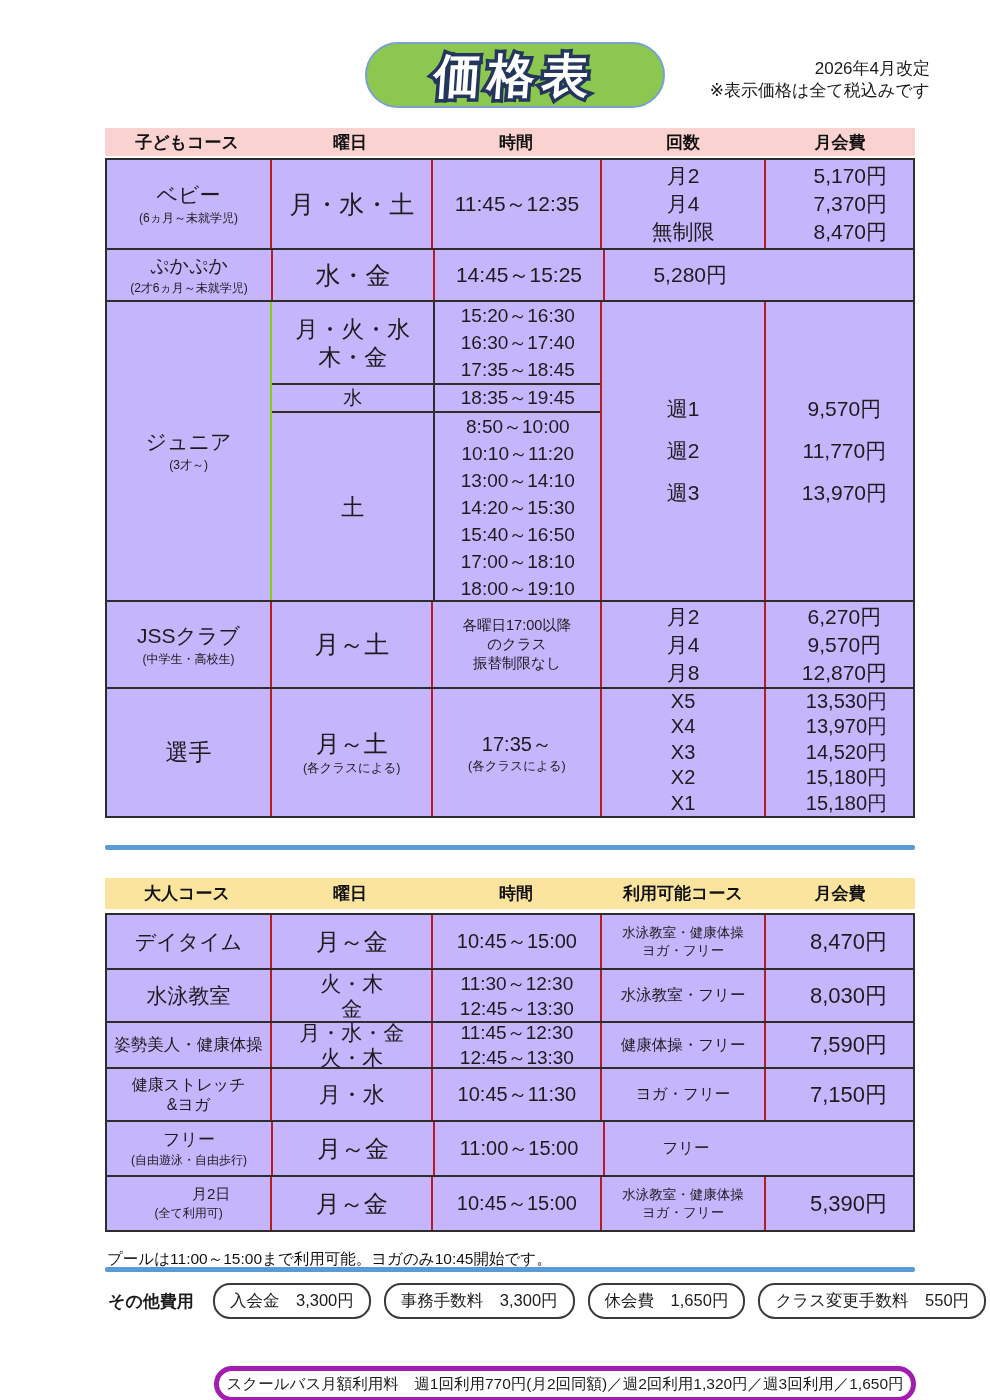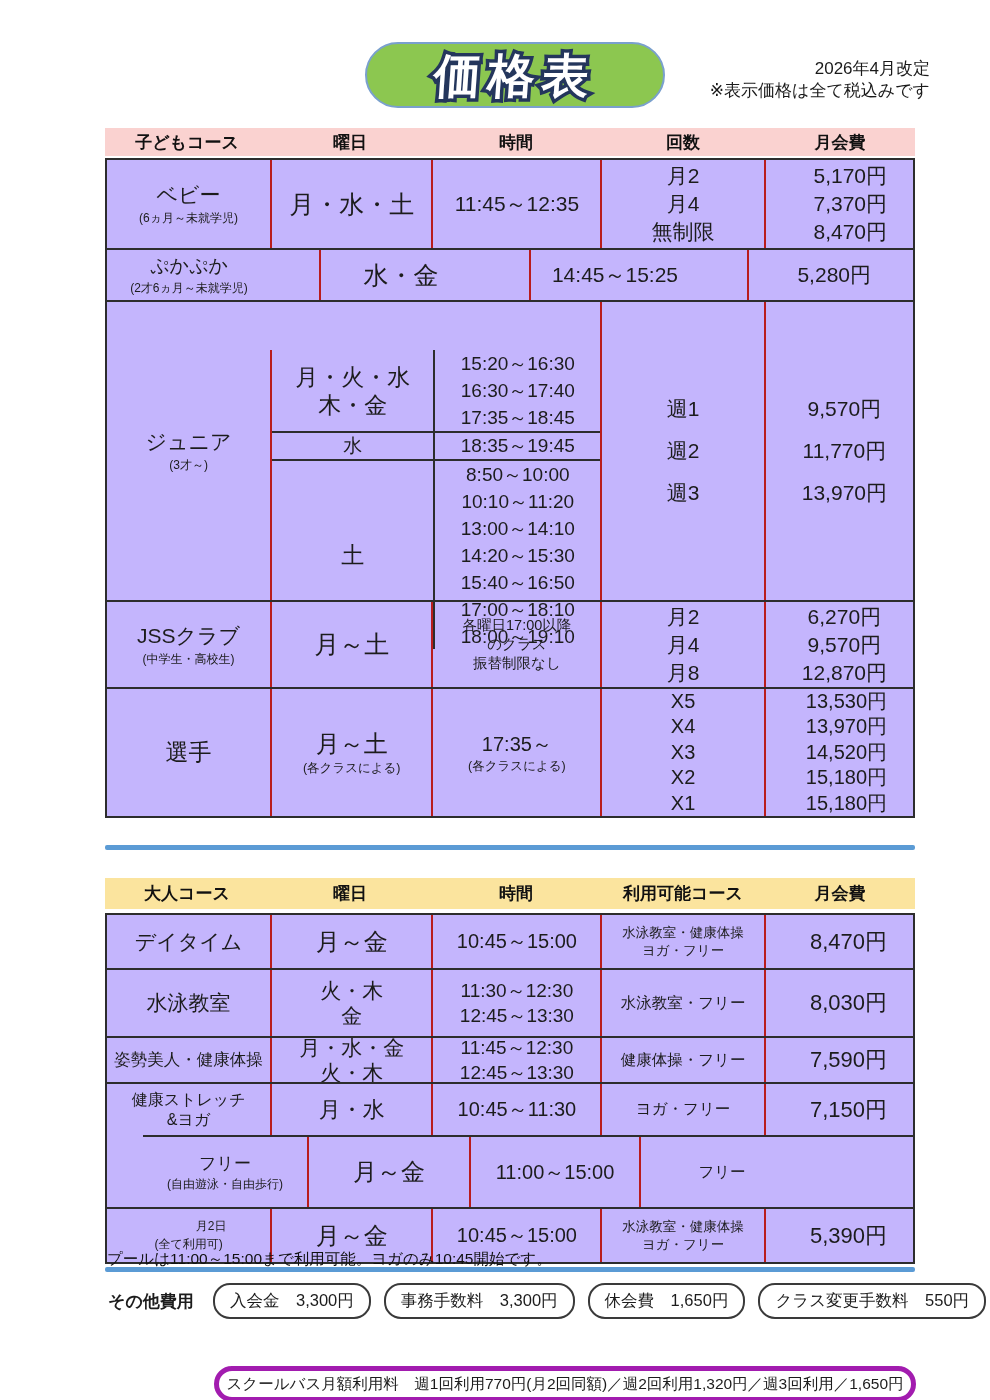--- a/index.html
+++ b/index.html
@@ -153,36 +153,36 @@
       <div class="tcell w2 days-big">月・水・土</div>
       <div class="tcell w3 time-main">11:45～12:35</div>
       <div class="tcell w4 num-col ml">月2
 月4
 無制限</div>
       <div class="tcell w5 num-col ml price-cell">5,170円
 7,370円
 8,470円</div>
     </div>
 
-    <div class="trow" style="height:52px;gap:48px;">
+    <div class="trow" style="height:52px;">
       <div class="tcell w1">
         <div style="font-size:19px;">ぷかぷか</div>
         <div class="course-note">(2才6ヵ月～未就学児)</div>
       </div>
       <div class="tcell w2 days-big">水・金</div>
       <div class="tcell w3 time-main">14:45～15:25</div>
       <div class="tcell w5 num-col ml price-cell">5,280円</div>
     </div>
 
     <div class="trow" style="height:300px;">
       <div class="tcell w1">
         <div class="course-main">ジュニア</div>
         <div class="course-note">(3才～)</div>
       </div>
-      <div class="subwrap" style="border-left:2px solid #b91c1c;margin-top:48px;">
+      <div class="subwrap" style="border-left:2px solid #84cc16;">
         <div class="subrow" style="height:81px;">
           <div class="sub-day jr-days ml">月・火・水
 木・金</div>
           <div class="sub-time jr-time ml">15:20～16:30
 16:30～17:40
 17:35～18:45</div>
         </div>
         <div class="subrow" style="height:29px;">
           <div class="sub-day" style="font-size:19px;">水</div>
           <div class="sub-time" style="font-size:19px;">18:35～19:45</div>
@@ -263,21 +263,21 @@
 
     <div class="trow" style="height:53px;">
       <div class="tcell w1 ad-course">デイタイム</div>
       <div class="tcell w2 ad-days">月～金</div>
       <div class="tcell w3 ad-time ml">10:45～15:00</div>
       <div class="tcell w4 ad-avail-2l ml">水泳教室・健康体操
 ヨガ・フリー</div>
       <div class="tcell w5 ad-price price-cell">8,470円</div>
     </div>
 
-    <div class="trow" style="height:68px;">
+    <div class="trow" style="height:53px;">
       <div class="tcell w1 ad-course">水泳教室</div>
       <div class="tcell w2 ad-days-2l ml">火・木
 金</div>
       <div class="tcell w3 ad-time-2l ml">11:30～12:30
 12:45～13:30</div>
       <div class="tcell w4 ad-avail ml">水泳教室・フリー</div>
       <div class="tcell w5 ad-price price-cell">8,030円</div>
     </div>
 
     <div class="trow" style="height:46px;">
@@ -292,33 +292,33 @@
 
     <div class="trow" style="height:53px;">
       <div class="tcell w1 ad-course-2l ml">健康ストレッチ
 &amp;ヨガ</div>
       <div class="tcell w2" style="font-size:22px;">月・水</div>
       <div class="tcell w3 ad-time ml">10:45～11:30</div>
       <div class="tcell w4 ad-avail ml">ヨガ・フリー</div>
       <div class="tcell w5 ad-price price-cell">7,150円</div>
     </div>
 
-    <div class="trow" style="height:72px;margin-left:36px;">
+    <div class="trow" style="height:55px;">
       <div class="tcell w1">
         <div style="font-size:17px;">フリー</div>
         <div class="course-note">(自由遊泳・自由歩行)</div>
       </div>
       <div class="tcell w2 ad-days">月～金</div>
       <div class="tcell w3 ad-time ml">11:00～15:00</div>
       <div class="tcell w4 ad-avail ml">フリー</div>
     </div>
 
     <div class="trow" style="height:55px;">
       <div class="tcell w1">
-        <div style="font-size:12px;margin-left:45px;">月2日</div>
+        <div style="font-size:15px;margin-left:45px;">月2日</div>
         <div class="course-note">(全て利用可)</div>
       </div>
       <div class="tcell w2 ad-days">月～金</div>
       <div class="tcell w3 ad-time ml">10:45～15:00</div>
       <div class="tcell w4 ad-avail-2l ml">水泳教室・健康体操
 ヨガ・フリー</div>
       <div class="tcell w5 ad-price price-cell">5,390円</div>
     </div>
 
   </div>

